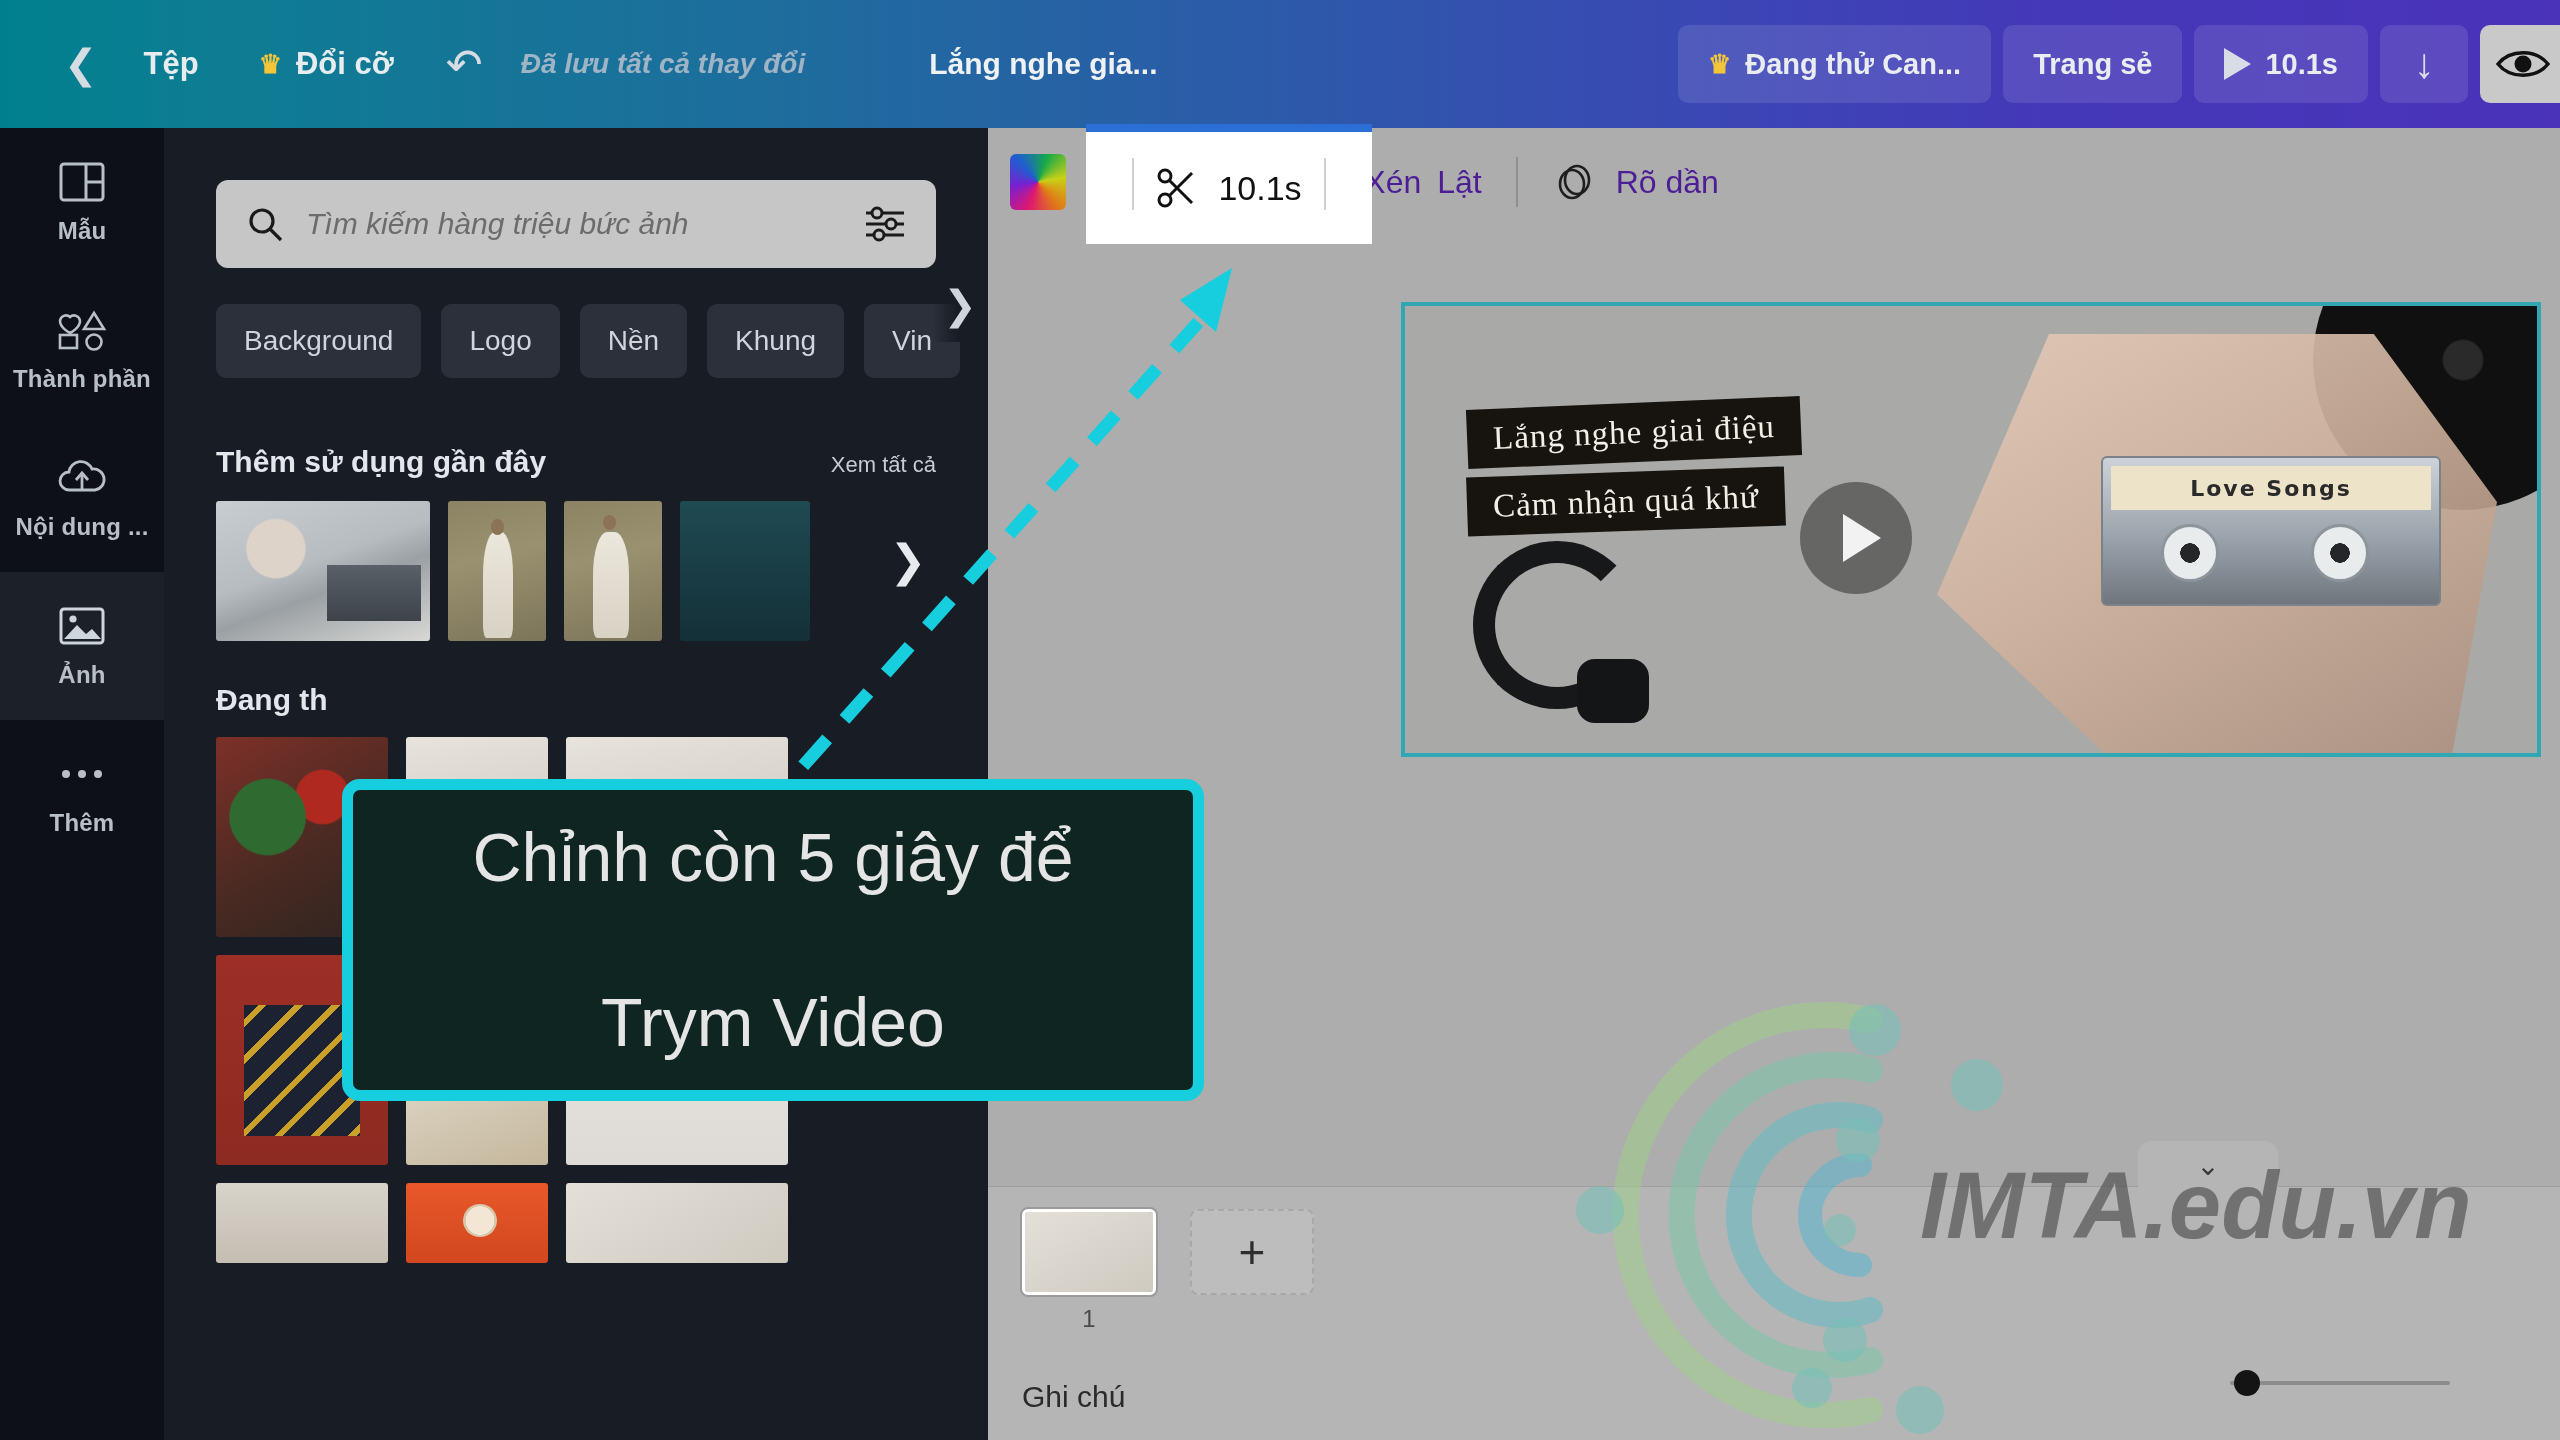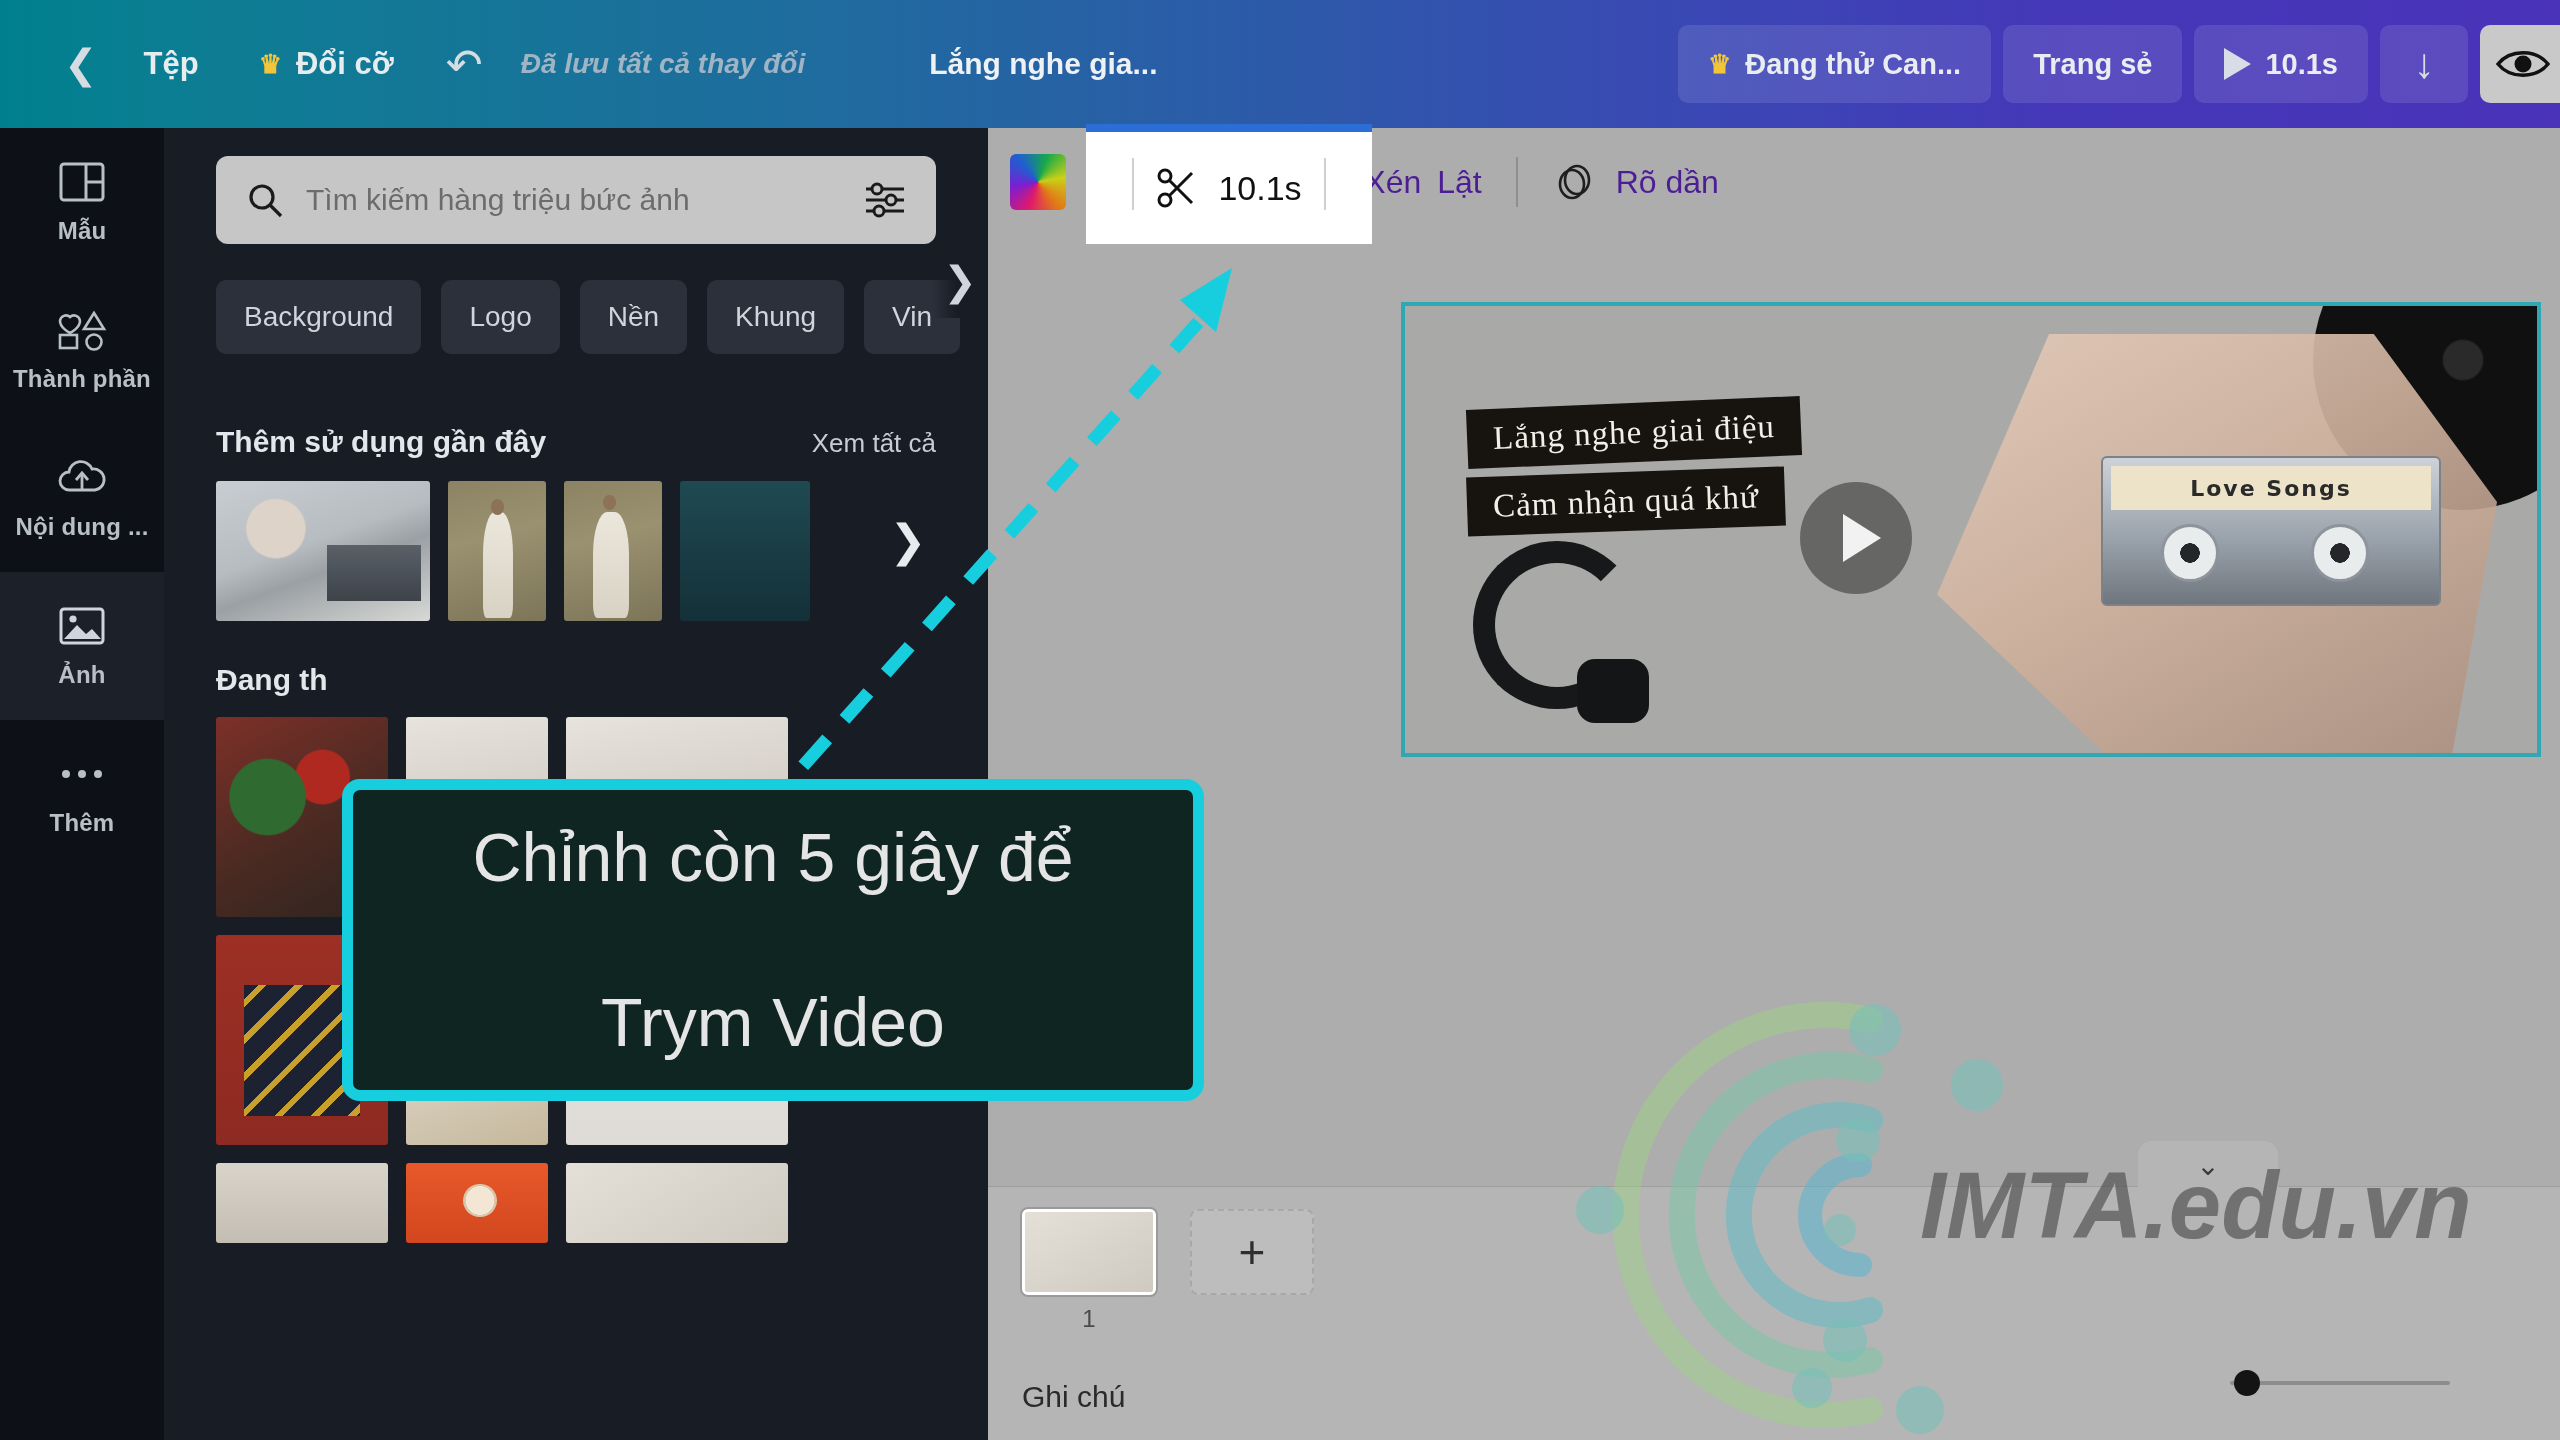--- a/index.html
+++ b/index.html
@@ -67,21 +67,21 @@
   }
   .rail-item.active { background: #1b2029; border-radius: 0; }
   .rail-label { font-size: 24px; font-weight: bold; letter-spacing: .2px; white-space: nowrap; }
   .rail-ico { width: 52px; height: 46px; display: flex; align-items: center; justify-content: center; }
 
   
   .panel {
     position: absolute; left: 164px; top: 128px; width: 824px; height: 1312px;
     background: #181c25; overflow: hidden;
   }
-  .searchwrap { padding: 28px 52px 0 52px; }
+  .searchwrap { padding: 52px 52px 0 52px; font-style: italic; }
   .searchbox {
     background: #c6c6c6; border-radius: 12px; height: 88px;
     display: flex; align-items: center; padding: 0 30px; gap: 22px;
   }
   .search-ph { color: #6c6c6c; font-size: 30px; flex: 1; white-space: nowrap; }
   .chiprow { display: flex; gap: 20px; padding: 36px 0 0 52px; overflow: hidden; position: relative; }
   .chip {
     background: #2b303a; color: #cfd5dc; border-radius: 10px;
     padding: 0 28px; height: 74px; line-height: 74px;
     font-size: 28px; white-space: nowrap;
@@ -90,21 +90,21 @@
     position: absolute; right: 0px; top: 0; height: 74px; width: 56px;
     display: flex; align-items: center; justify-content: center;
     color: #cfd5dc; font-size: 40px; font-weight: 300;
     background: linear-gradient(90deg, rgba(24,28,37,0) 0%, #181c25 45%);
   }
   .sec-head {
     display: flex; align-items: baseline; justify-content: space-between;
     padding: 42px 52px 0 52px;
   }
   .sec-title { color: #e3e7ec; font-size: 30px; font-weight: bold; white-space: nowrap; }
-  .sec-link { color: #c6ccd4; font-size: 26px; white-space: nowrap; margin-top: 32px; }
+  .sec-link { color: #c6ccd4; font-size: 22px; white-space: nowrap; margin-top: 32px; }
   .thumbrow { display: flex; gap: 18px; padding: 22px 0 0 52px; position: relative; }
   .thumb { border-radius: 3px; overflow: hidden; flex-shrink: 0; position: relative; }
   .row-next {
     position: absolute; right: 52px; top: 50%; transform: translateY(-50%);
     width: 56px; height: 90px; display: flex; align-items: center; justify-content: center;
     color: #e7ebef; font-size: 44px; font-weight: 300;
     background: linear-gradient(90deg, rgba(24,28,37,0) 0%, rgba(24,28,37,0.85) 40%);
   }
   .masonry { padding: 20px 0 0 52px; display: flex; gap: 18px; }
   .mcol { display: flex; flex-direction: column; gap: 18px; }

